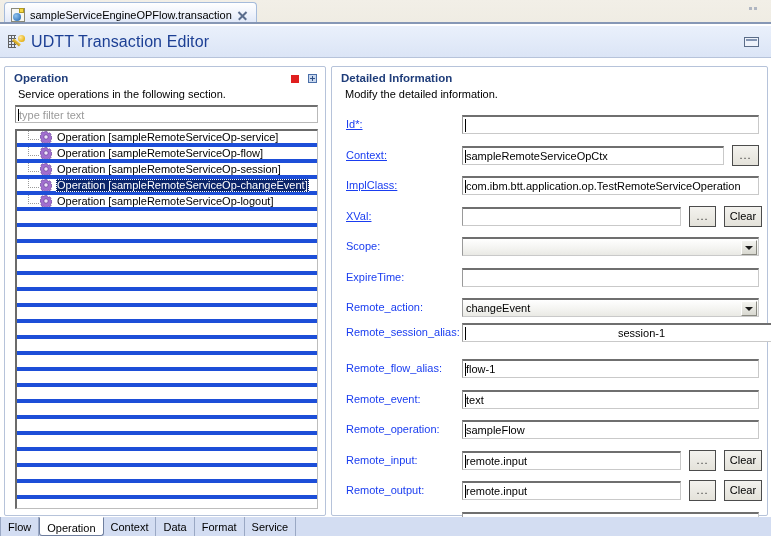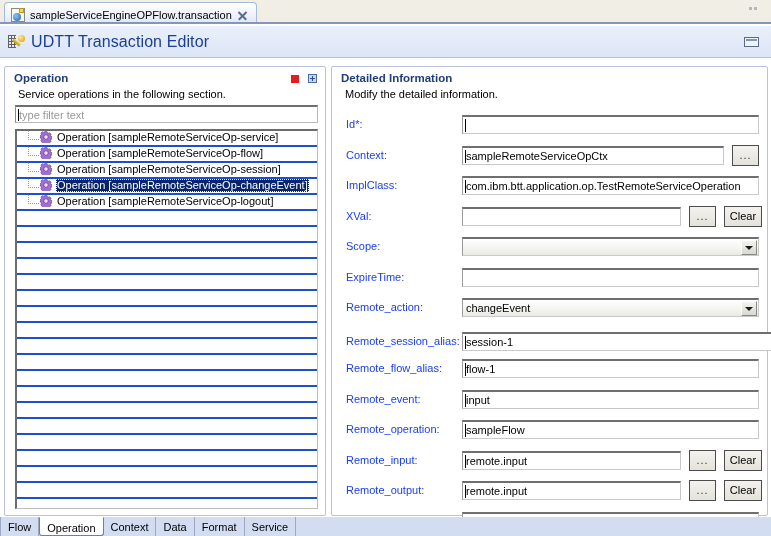--- a/index.html
+++ b/index.html
@@ -243,21 +243,21 @@
     border: 1px solid #bdbdbd;
     border-top: 2px solid #6b6b6b;
     border-left: 2px solid #6b6b6b;
     background: #fff;
     overflow: hidden;
   }
   .tree-row {
     position: relative;
     height: 16px;
     box-sizing: border-box;
-    border-bottom: 2px solid #1d4ed8;
+    border-bottom: 4px solid #1d4ed8;
     display: flex;
     align-items: flex-start;
     padding-left: 10px;
   }
   .tree-row .dash {
     width: 13px; height: 16px;
     position: relative;
     flex: none;
   }
   .tree-row .dash::before {
@@ -304,20 +304,21 @@
   }
   .f-label {
     position: absolute;
     left: 14px;
     font-size: 11px;
     color: #1a3df0;
     white-space: nowrap;
     top: 3px;
   }
   .f-label.link {
+    text-decoration: underline;
     color: #1a3df0;
   }
   .f-input {
     position: absolute;
     box-sizing: border-box;
     height: 19px;
     background: #ffffff;
     border: 1px solid #c9c9c9;
     border-top: 2px solid #6f6f6f;
     border-left: 1px solid #9a9a9a;
@@ -546,31 +547,31 @@
         <div class="f-input combo" style="left: 130px; width: 297px;"><span></span><span class="combo-arrow"></span></div>
       </div>
       <div class="form-row" style="top: 200.5px; width: 437px;">
         <span class="f-label">ExpireTime:</span>
         <div class="f-input" style="left: 130px; width: 297px;"><span></span></div>
       </div>
       <div class="form-row" style="top: 231px; width: 437px;">
         <span class="f-label">Remote_action:</span>
         <div class="f-input combo" style="left: 130px; width: 297px;"><span>changeEvent</span><span class="combo-arrow"></span></div>
       </div>
-      <div class="form-row" style="top: 265px; width: 437px;">
+      <div class="form-row" style="top: 256px; width: 437px; text-align: center;">
         <span class="f-label">Remote_session_alias:</span>
         <div class="f-input" style="left: 130px; width: 356px;"><span class="caret"></span><span>session-1</span></div>
       </div>
       <div class="form-row" style="top: 292px; width: 437px;">
         <span class="f-label">Remote_flow_alias:</span>
         <div class="f-input" style="left: 130px; width: 297px;"><span class="caret"></span><span>flow-1</span></div>
       </div>
       <div class="form-row" style="top: 322.5px; width: 437px;">
         <span class="f-label">Remote_event:</span>
-        <div class="f-input" style="left: 130px; width: 297px;"><span class="caret"></span><span>input</span></div>
+        <div class="f-input" style="left: 130px; width: 297px;"><span class="caret"></span><span>text</span></div>
       </div>
       <div class="form-row" style="top: 353px; width: 437px;">
         <span class="f-label">Remote_operation:</span>
         <div class="f-input" style="left: 130px; width: 297px;"><span class="caret"></span><span>sampleFlow</span></div>
       </div>
       <div class="form-row" style="top: 383.5px; width: 437px;">
         <span class="f-label">Remote_input:</span>
         <div class="f-input" style="left: 130px; width: 219px;"><span class="caret"></span><span>remote.input</span></div>
         <div class="btn dots" style="left: 357px;">...</div>
         <div class="btn clear" style="left: 392px;">Clear</div>

